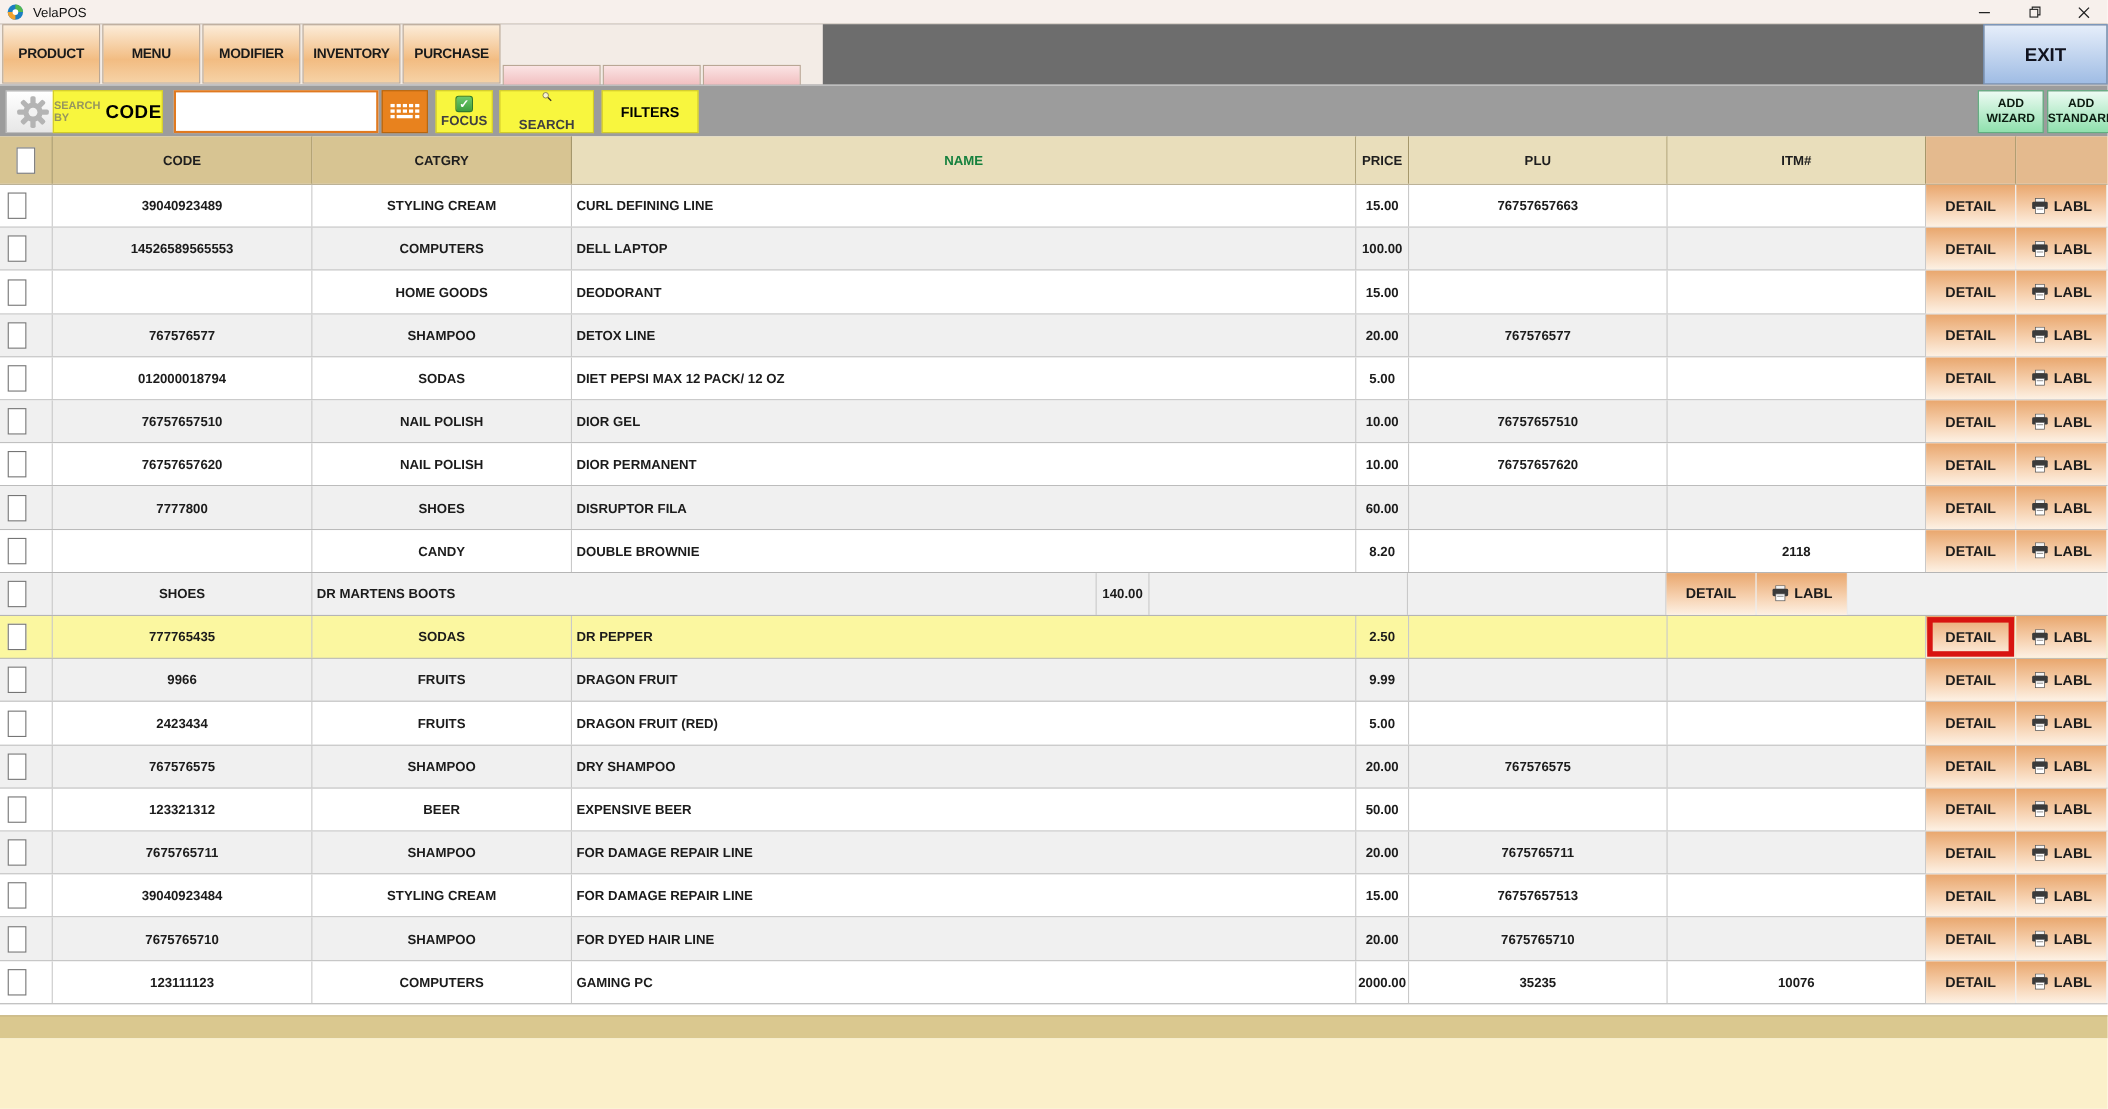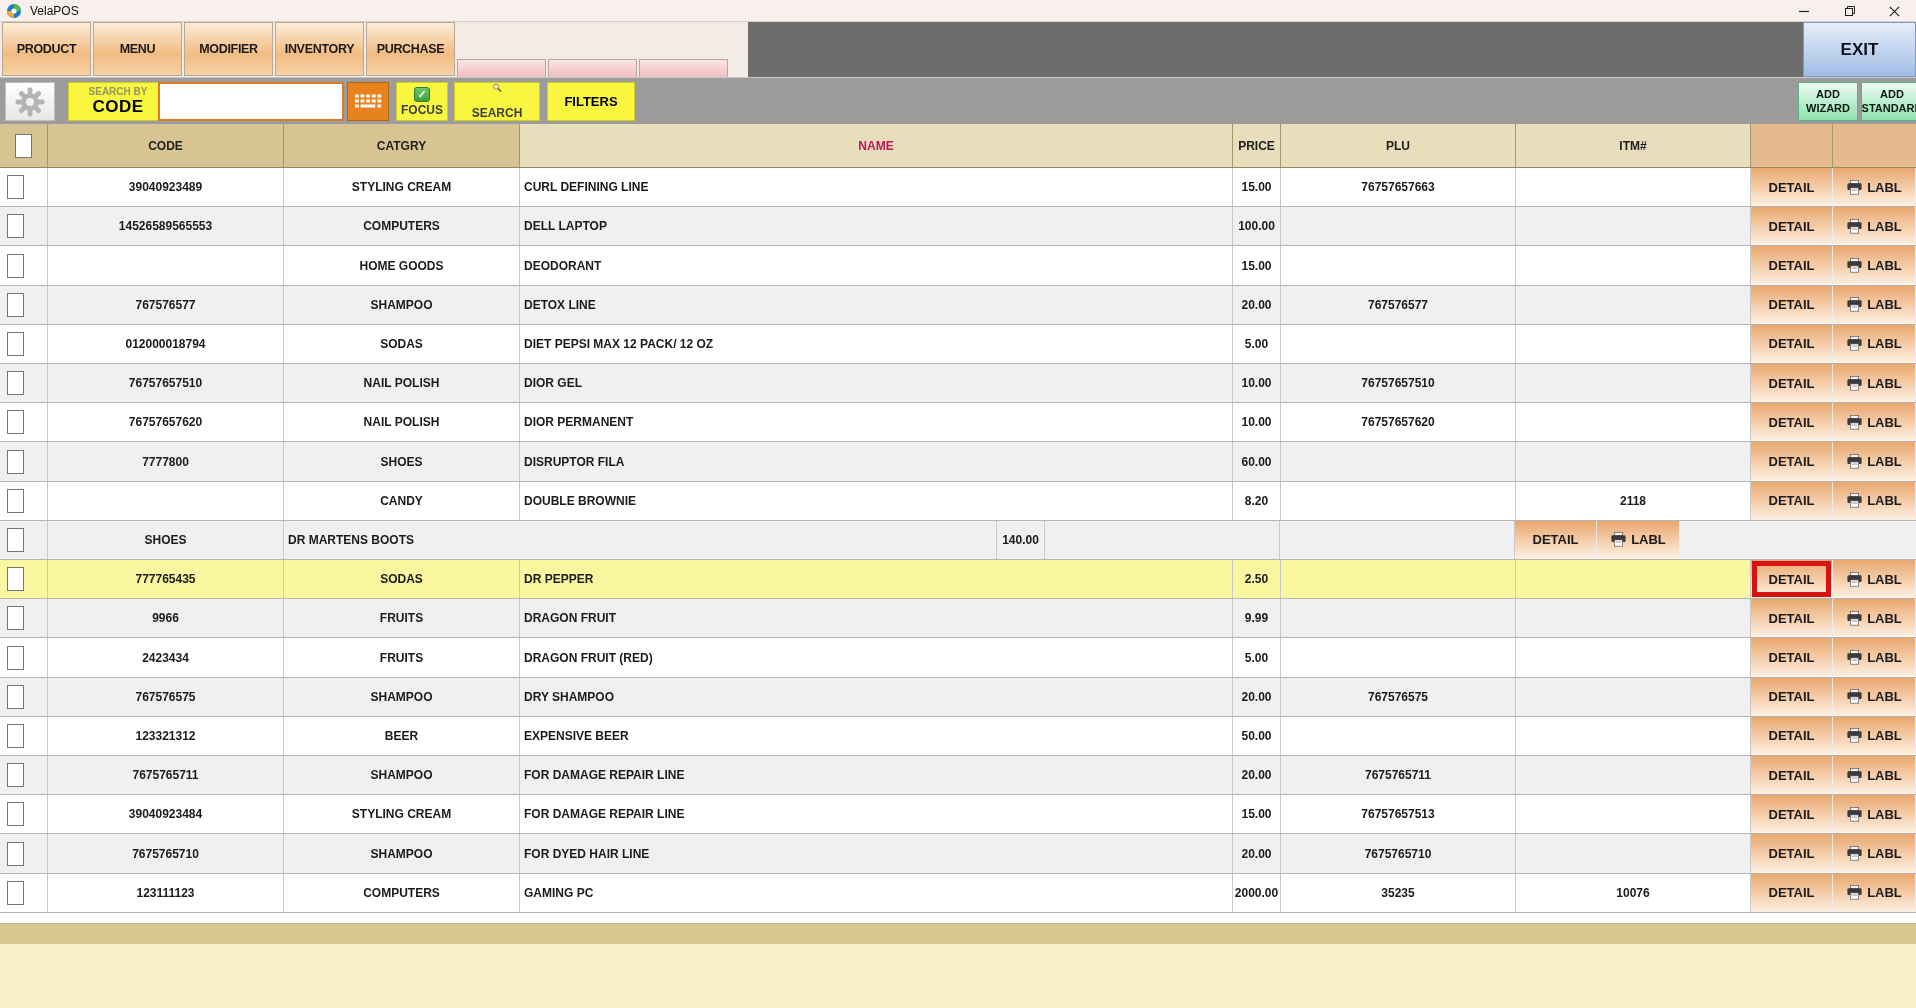--- a/index.html
+++ b/index.html
@@ -18,39 +18,39 @@
   .tab { width:89px; height:54px; border:1px solid #b9a795; display:flex; align-items:center; justify-content:center; font-weight:bold; font-size:12.5px; color:#1a1a1a; letter-spacing:-0.3px; }
   .tab.orange { background:linear-gradient(180deg,#fcecd8 0%,#f2bc82 60%,#f6d2a6 100%); }
   .tab.pink   { background:linear-gradient(180deg,#fbe4e4 0%,#e9a0a2 60%,#f2c4c5 100%);margin-top:37px; }
   .exit-btn { position:absolute; left:1803px; top:0; width:113px; height:55px; background:linear-gradient(180deg,#e6eefa 0%,#9fbce4 100%); border:1px solid #7b9cc8; display:flex; align-items:center; justify-content:center; font-weight:bold; font-size:17px; color:#10121e; }
 
   
   .toolbar { position:absolute; top:77px; left:0; width:1916px; height:47px; background:#9c9c9c; border-top:1px solid #c6c6c6; }
   .tb { position:absolute; top:4px; height:39px; display:flex; align-items:center; justify-content:center; }
   .btn-gear { left:5px; width:50px; background:linear-gradient(#ffffff,#e7e7e7); border:1px solid #c0c0c0; }
   .btn-yellow { background:#f8f63e; border:1px solid #d2ca28; }
-  .btn-searchby { left:68px; width:100px; flex-direction:column; }
+  .btn-searchby { left:48px; width:100px; }
   .searchby-top { font-size:10px; font-weight:bold; color:#96965e; }
   .searchby-main { font-size:17px; font-weight:bold; color:#000; letter-spacing:0.5px; }
   .search-input { position:absolute; left:158px; top:4px; width:186px; height:39px; border:2px solid #e0791f; background:#fff; font-size:16px; padding:0 4px; outline:none; }
   .btn-kbd { left:347px; width:42px; background:#e8821e; border:1px solid #b5650e; }
   .btn-focus { left:396px; width:52px; flex-direction:column; gap:1px; }
   .focus-check { width:16px; height:15px; border-radius:3px; background:linear-gradient(#6cc96c,#3f9e3f); border:1px solid #2f7a2f; color:#fff; font-size:11px; font-weight:bold; display:flex; align-items:center; justify-content:center; }
   .tb-label { font-size:12px; font-weight:bold; color:#404040; }
   .btn-search { left:454px; width:86px; flex-direction:column;gap:13px; }
   .btn-filters { left:547px; width:88px; font-size:13px; font-weight:bold; }
   .btn-add { background:linear-gradient(#edfbf3,#8fe0ad); border:1px solid #5fae7f; flex-direction:column; font-size:11px; font-weight:bold; line-height:1.2; color:#0b1b10; }
   .btn-addwizard { left:1798px; width:60px; }
   .btn-addstandard { left:1861px; width:62px; }
 
   
   .thead { position:absolute; top:124px; left:0; width:1916px; height:44px; display:flex; border-bottom:1px solid #98885e; }
   .th { display:flex; align-items:center; justify-content:center; font-size:12px; font-weight:bold; color:#1e1e1e; border-right:1px solid #a5976b; }
   .th.dark { background:#d7c492; } .th.light { background:#e9debb; } .th.btncol { background:#e4ba8e; }
-  .th-name-label { color:#be185d; }
+  .th-name-label { color:#15803d; }
 
   .col-cb{width:48px;} .col-code{width:236px;} .col-catgry{width:236px;} .col-name{width:713px;}
   .col-price{width:48px;} .col-plu{width:235px;} .col-itm{width:235px;} .col-detail{width:82px;} .col-labl{width:83px; border-right:none;}
 
   .tbody { position:absolute; top:168px; left:0; width:1916px; height:745px; display:flex; flex-direction:column; }
   .trow { flex:1; display:flex; border-bottom:1px solid #b5b5b5; }
   .shade-white { background:#ffffff; } .shade-gray { background:#f0f0f0; } .shade-yellow { background:#fbf7a0; }
   .td { display:flex; align-items:center; justify-content:center; font-size:12px; font-weight:bold; color:#1b1b1b; border-right:1px solid #c9c9c9; overflow:hidden; white-space:nowrap; }
   .td.name { justify-content:flex-start; padding-left:4px;text-align:center; }
   .td.cbcell { justify-content:flex-start; padding-left:7px; }

